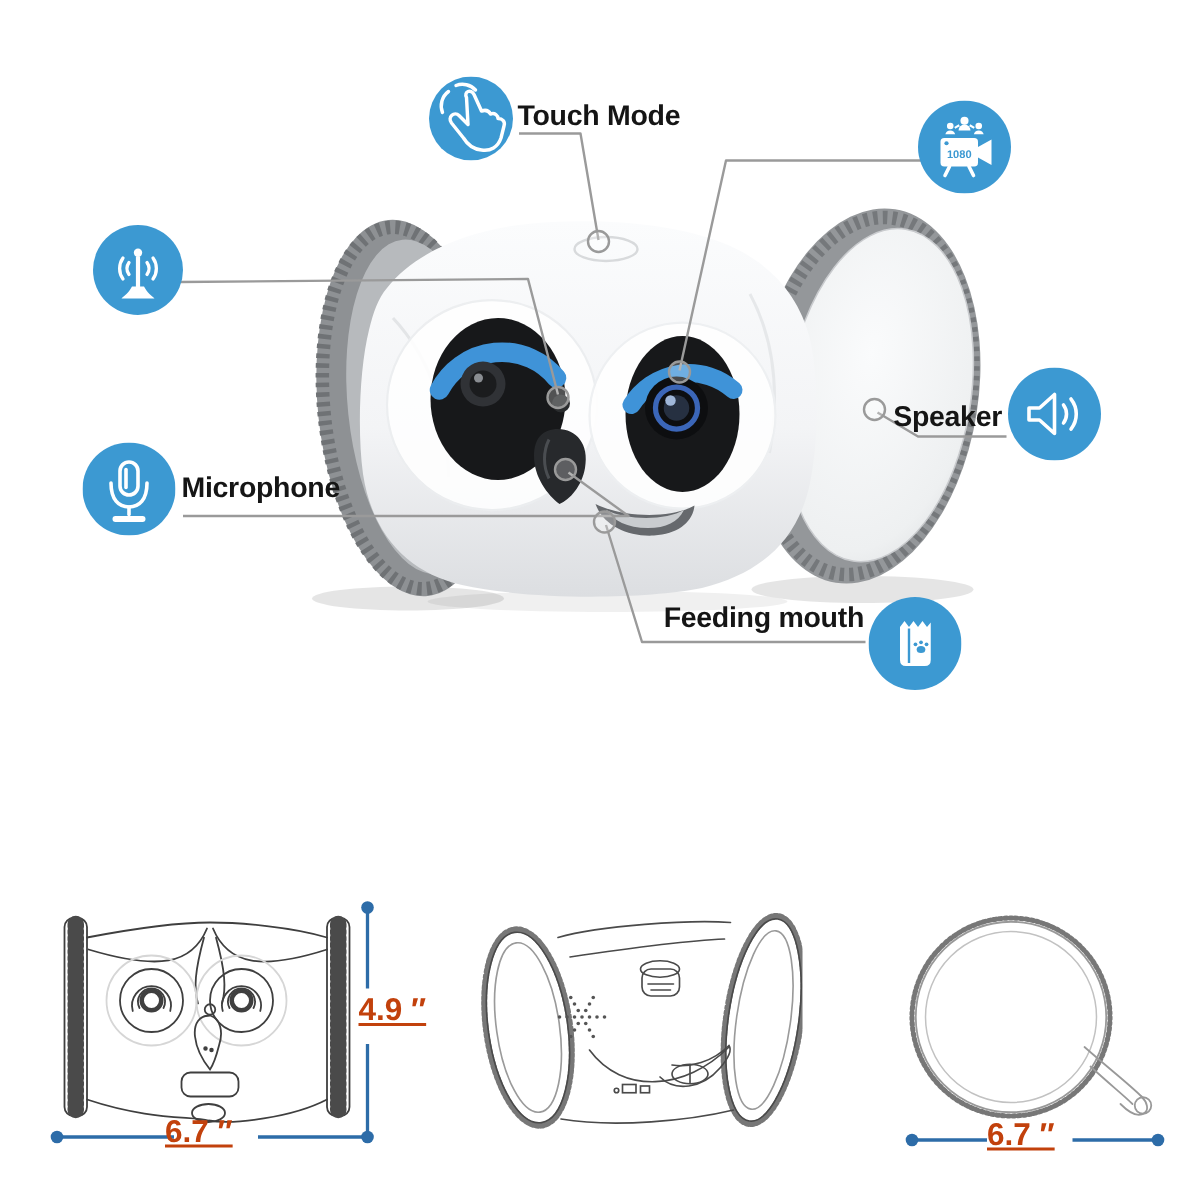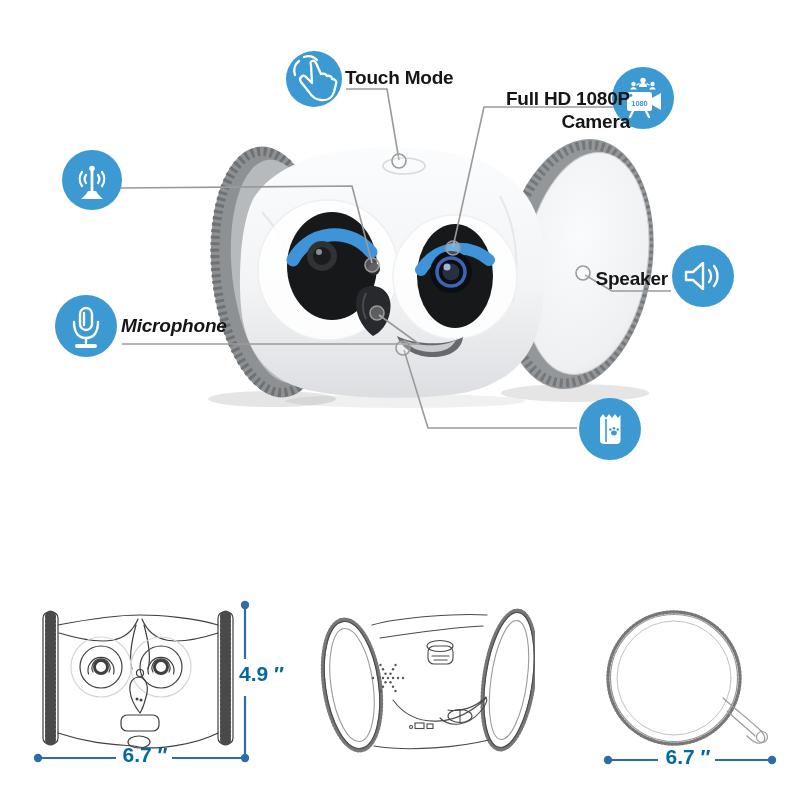--- a/index.html
+++ b/index.html
@@ -2,23 +2,23 @@
 <html><head>
 <meta charset="utf-8">
 <style>
   html,body{margin:0;padding:0;background:#fff;}
   .page{position:relative;width:800px;height:800px;background:#ffffff;overflow:hidden;
         font-family:"Liberation Sans",sans-serif;}
   svg{display:block;}
   .icon-circle{position:absolute;z-index:3;}
   .callout-label{position:absolute;z-index:4;font:700 19px/23px "Liberation Sans",sans-serif;
                  color:#151515;letter-spacing:-0.2px;white-space:pre-line;}
-  .dim-label{position:absolute;z-index:4;font:700 21px/22px "Liberation Sans",sans-serif;color:#0369a1;}
+  .dim-label{position:absolute;z-index:4;font:700 21px/22px "Liberation Sans",sans-serif;color:#c2410c;text-decoration:underline;}
   .ta-r{text-align:right;}
-  .ta-c{text-align:center;}
+  .ta-c{}
   #product-svg{position:absolute;left:0;top:0;z-index:1;}
   #leader-svg{position:absolute;left:0;top:0;z-index:2;}
   .drawing{position:absolute;z-index:1;}
 </style>
 </head>
 <body>
 
 <div class="page">
 
   <svg id="product-svg" width="800" height="800" viewBox="0 0 800 800">
@@ -197,23 +197,23 @@
       <g fill="#3c99d2">
         <ellipse cx="35" cy="35" rx="2.9" ry="2.4"></ellipse>
         <circle cx="31.3" cy="31.5" r="1.25"></circle>
         <circle cx="35" cy="30.2" r="1.25"></circle>
         <circle cx="38.7" cy="31.5" r="1.25"></circle>
       </g>
     </svg>
   </div>
 
   <div class="callout-label" style="left:345px;top:66px;">Touch Mode</div>
-  <div class="callout-label ta-r" style="left:470px;top:87px;width:160px;">Full HD 1080P Camera</div>
-  <div class="callout-label" style="left:121px;top:314px;font-style:italic;">Microphone</div>
+  <div class="callout-label" style="left:121px;top:314px;">Microphone</div>
   <div class="callout-label ta-r" style="left:538px;top:267px;width:130px;">Speaker</div>
+  <div class="callout-label ta-r" style="left:420px;top:401px;width:156px;">Feeding mouth</div>
 
   <svg class="drawing" style="left:30px;top:595px;" width="272" height="185" viewBox="0 0 272 185">
     <g stroke="#3f3f3f" stroke-width="1.2" fill="none" stroke-linecap="round">
 
       <path d="M 28,30 C 70,22 95,20 110,20 C 130,20 165,23 188,30"></path>
       <path d="M 28,138 C 70,152 98,149 109,152 C 125,155 165,150 188,138"></path>
 
       <rect x="13" y="17" width="15" height="132" rx="6"></rect>
       <rect x="188" y="17" width="15" height="132" rx="6"></rect>
       <line x1="20.5" y1="21" x2="20.5" y2="145" stroke-width="11" stroke-dasharray="1.8 2.6" stroke="#4a4a4a"></line>

